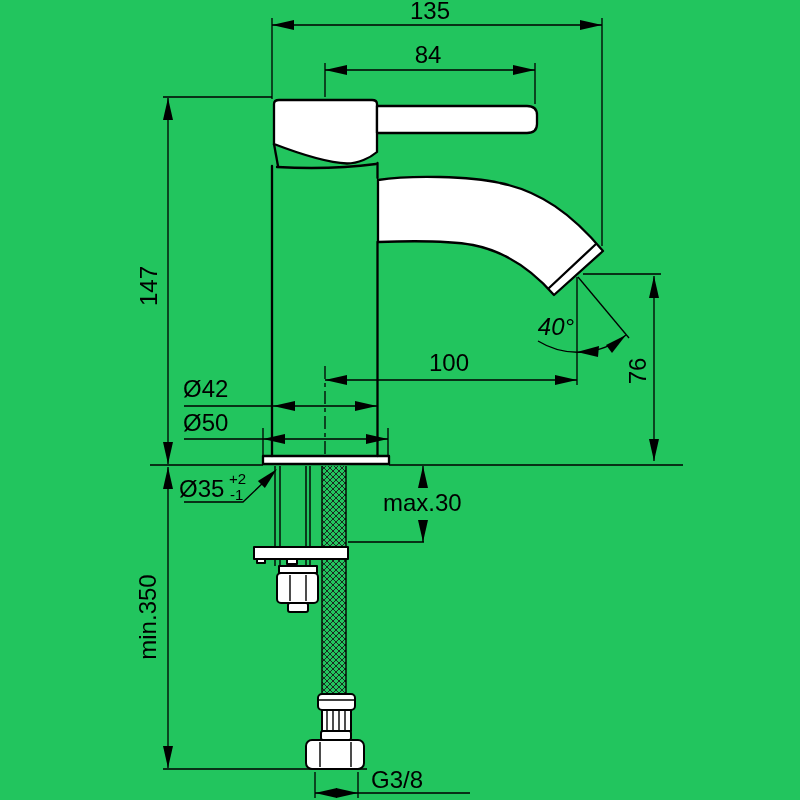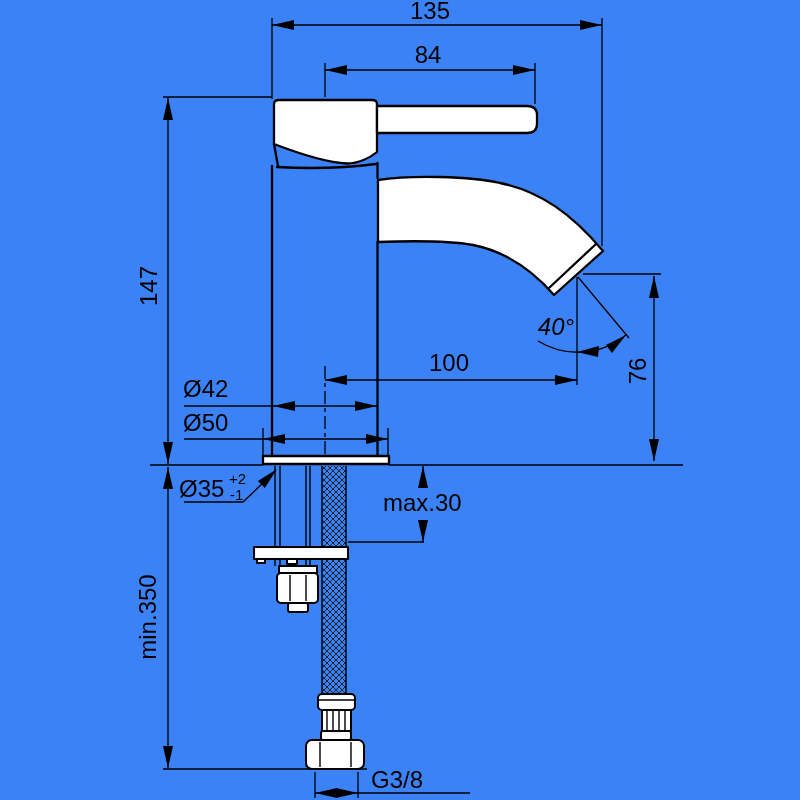--- a/index.html
+++ b/index.html
@@ -1,16 +1,16 @@
 <!DOCTYPE html>
 <html><head>
 <meta charset="utf-8">
 <style>
   html,body{margin:0;padding:0;background:#fff;}
-  .canvas{width:800px;height:800px;background:#3b82f6;position:relative;overflow:hidden;}
+  .canvas{width:800px;height:800px;background:#22c55e;position:relative;overflow:hidden;}
   svg{display:block;}
   text{font-family:"Liberation Sans", sans-serif;fill:#000;}
   .dimtxt{font-size:24px;}
   .toltxt{font-size:15px;}
   .angletxt{font-size:24px;font-style:italic;}
   .outline{fill:#fff;stroke:#000;stroke-width:2.3;stroke-linejoin:round;}
   .edge{fill:none;stroke:#000;stroke-width:2.3;stroke-linejoin:round;stroke-linecap:round;}
   .thin{fill:none;stroke:#000;stroke-width:1.3;}
   .arrow{fill:#000;stroke:none;}
   .part{fill:#fff;stroke:#000;stroke-width:2;stroke-linejoin:round;}

